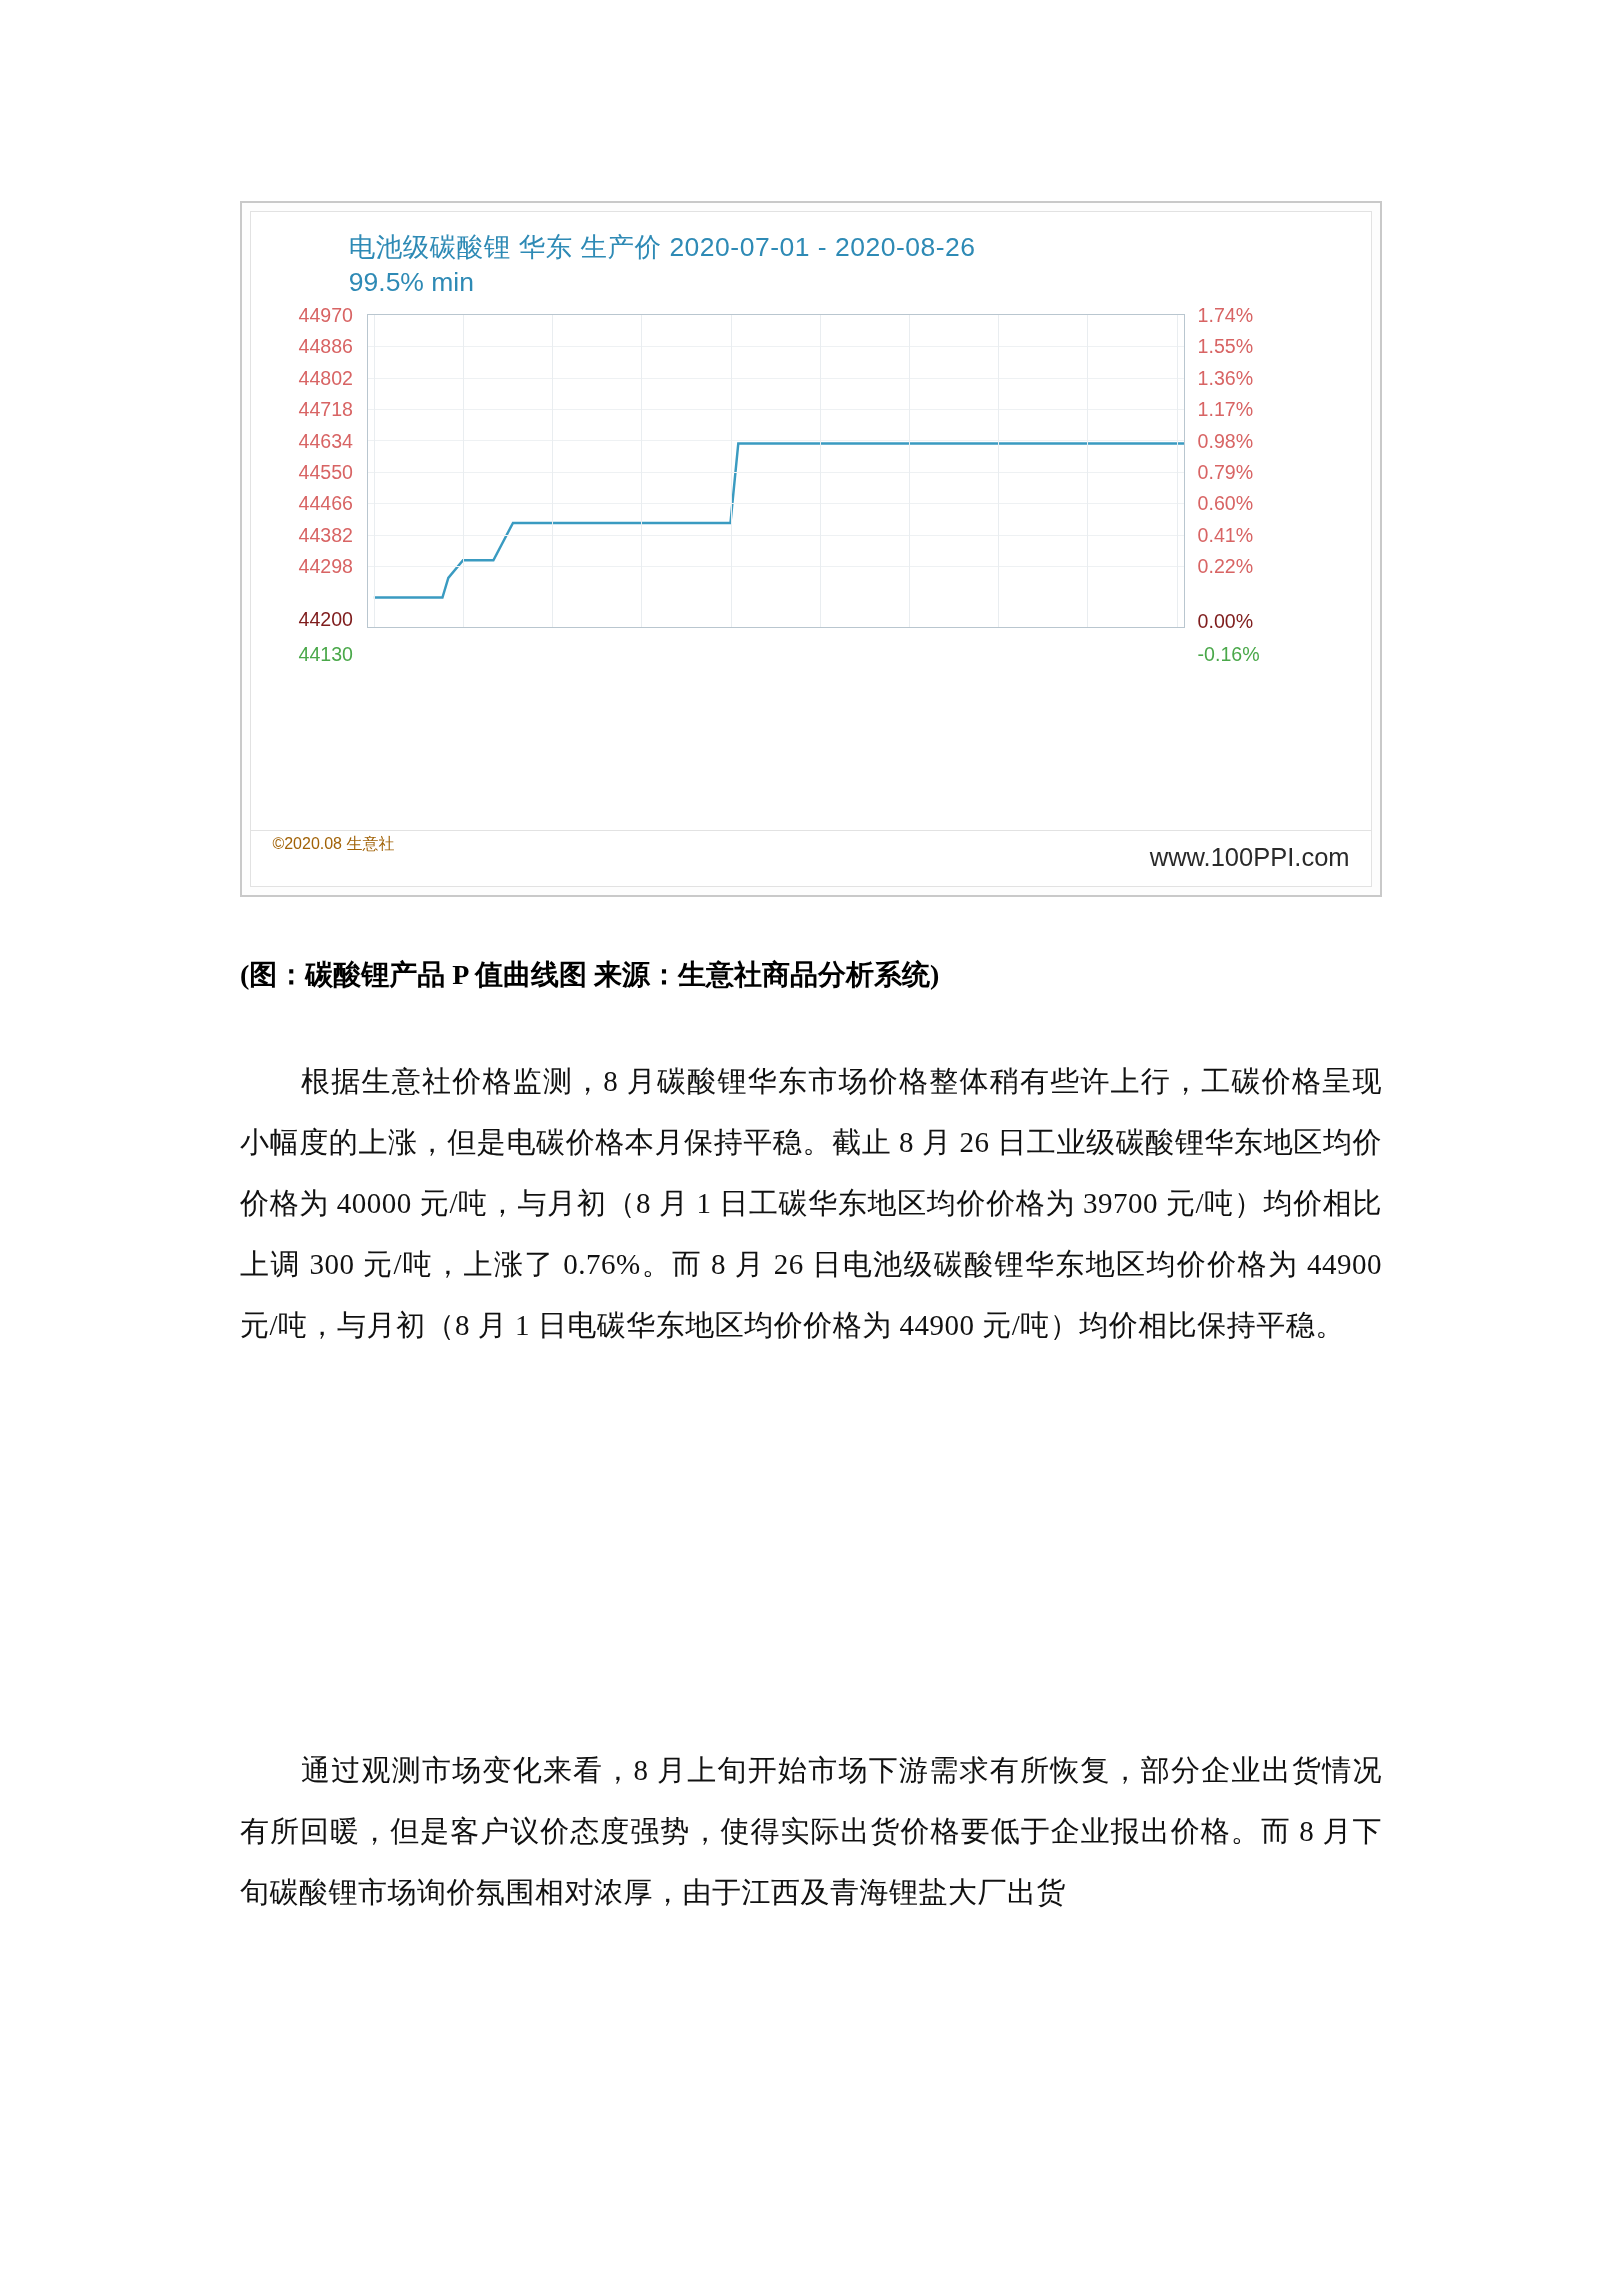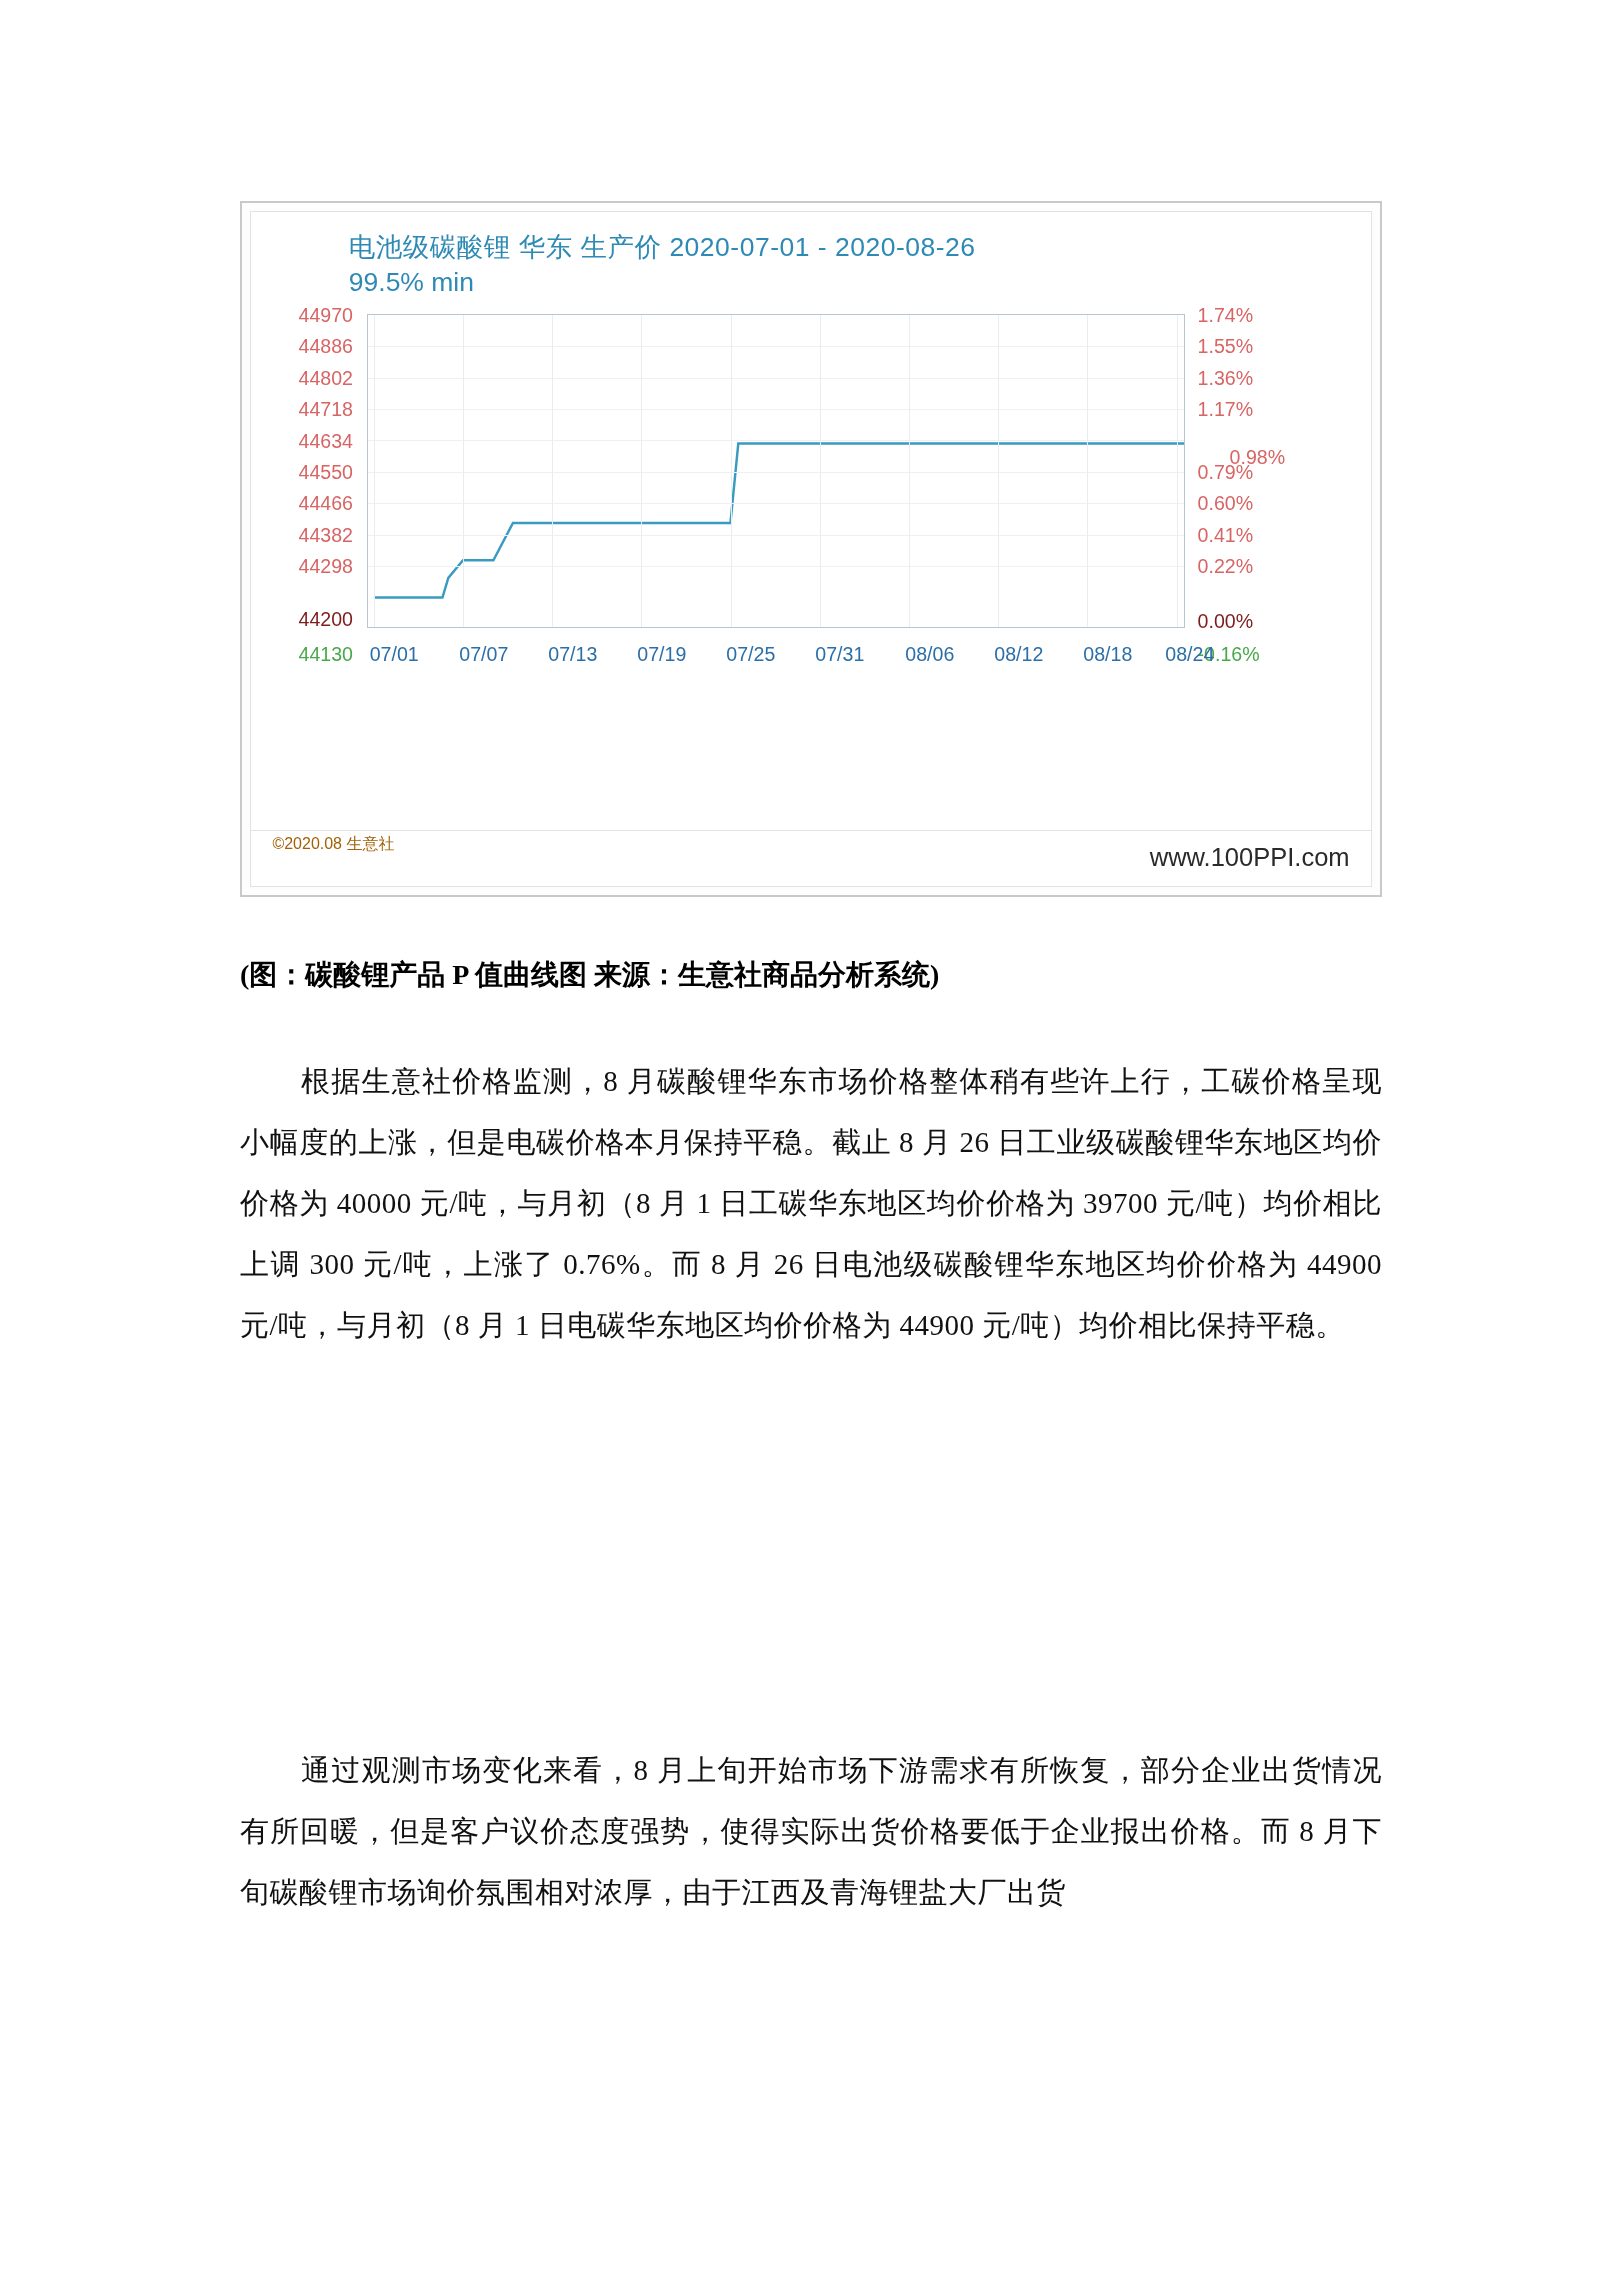--- a/index.html
+++ b/index.html
@@ -249,21 +249,21 @@
         <div class="ytick" style="top:241px;">44298</div>
         <div class="ytick base" style="top:294px;">44200</div>
         <div class="ytick low" style="top:329px;margin-left:44px;">44130</div>
       </div>
 
       <div class="axis-right">
         <div class="ytick" style="top:-9.8px;">1.74%</div>
         <div class="ytick" style="top:21.6px;">1.55%</div>
         <div class="ytick" style="top:53px;">1.36%</div>
         <div class="ytick" style="top:84px;">1.17%</div>
-        <div class="ytick" style="top:132px;margin-left:32px;">0.98%</div>
+        <div class="ytick" style="top:116px;">0.98%</div>
         <div class="ytick" style="top:147px;">0.79%</div>
         <div class="ytick" style="top:178px;">0.60%</div>
         <div class="ytick" style="top:210px;">0.41%</div>
         <div class="ytick" style="top:241px;">0.22%</div>
         <div class="ytick base" style="top:296px;">0.00%</div>
         <div class="ytick low" style="top:329px;">-0.16%</div>
       </div>
 
       <div class="plot">
         <div class="gridline-h" style="top:31px;"></div>
@@ -285,32 +285,20 @@
         <div class="gridline-v" style="left:630px;"></div>
         <div class="gridline-v" style="left:719px;"></div>
         <div class="gridline-v" style="left:809px;"></div>
 
         <svg width="816" height="312" viewBox="0 0 833 318" preserveAspectRatio="none">
 
           <polyline points="6,288 76,288 82,268 97,250 128,250 148,212 250,212 280,212 370,212 378,131 833,131" fill="none" stroke="#3a9bc1" stroke-width="2.5"></polyline>
         </svg>
       </div>
 
-      <div class="xaxis">
-        <div class="xtick" style="left:27.4px;">07/01</div>
-        <div class="xtick" style="left:117px;">07/07</div>
-        <div class="xtick" style="left:206px;">07/13</div>
-        <div class="xtick" style="left:295px;">07/19</div>
-        <div class="xtick" style="left:384px;">07/25</div>
-        <div class="xtick" style="left:473px;">07/31</div>
-        <div class="xtick" style="left:563px;">08/06</div>
-        <div class="xtick" style="left:652px;">08/12</div>
-        <div class="xtick" style="left:741px;">08/18</div>
-        <div class="xtick" style="left:823px;">08/24</div>
-      </div>
 
       <div class="figure-footer">
         <div class="footer-left">©2020.08 生意社</div>
         <div class="footer-right">www.100PPI.com</div>
       </div>
 
     </div>
   </div>
 
   <div class="caption">(图：碳酸锂产品 P 值曲线图 来源：生意社商品分析系统)</div>

